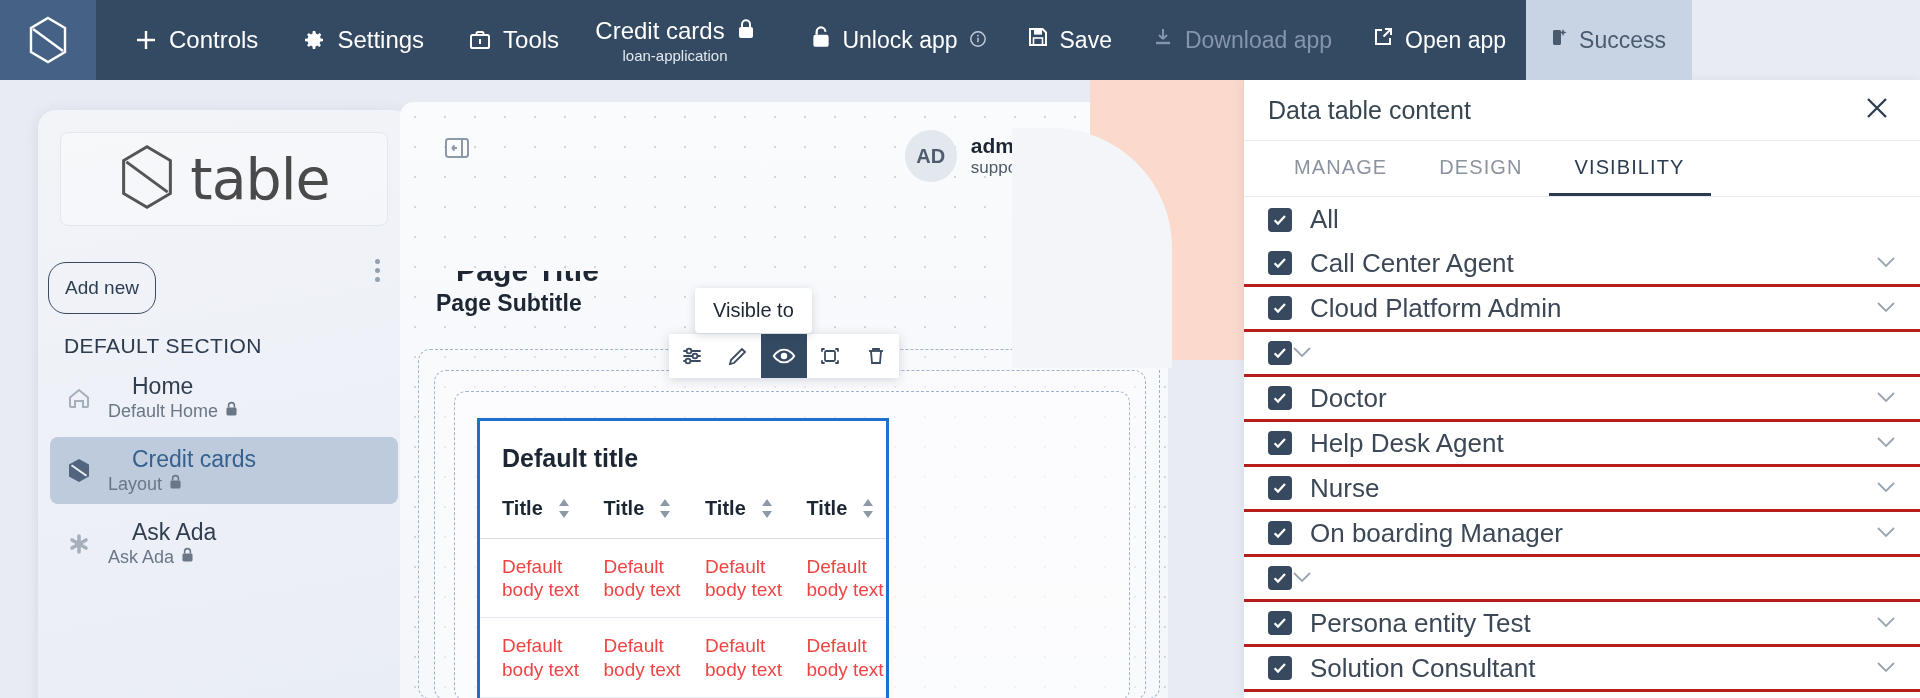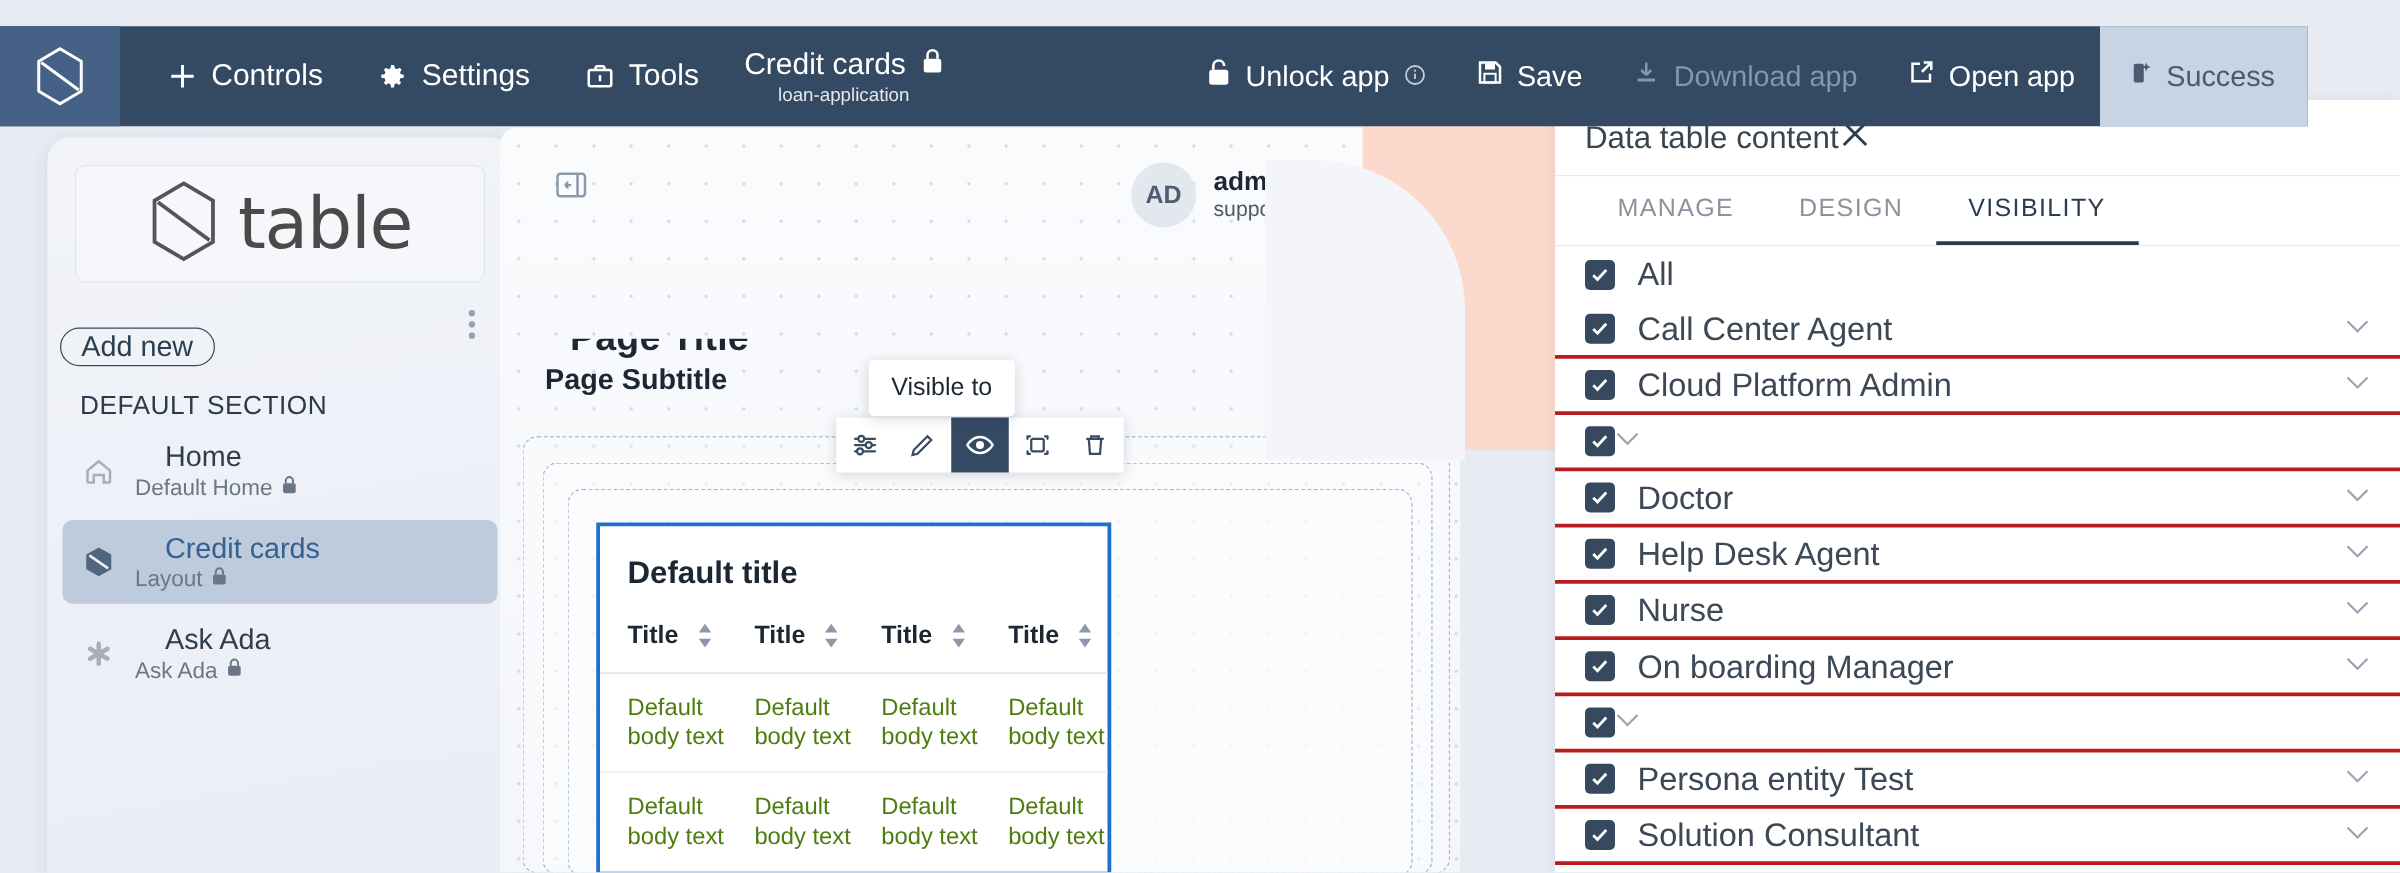--- a/index.html
+++ b/index.html
@@ -6,22 +6,22 @@
   html, body { width: 1920px; height: 698px; overflow: hidden; }
   body {
     font-family: "Liberation Sans", sans-serif;
     background: #e8ebf2;
     -webkit-font-smoothing: antialiased;
   }
   .app { position: relative; width: 1920px; height: 698px; overflow: hidden; }
 
   
   .topbar {
-    position: absolute; top: 0; left: 0; width: 1846px; height: 80px;
-    background: #344a63; display: flex; align-items: stretch; z-index: 40; margin-top: 21px;
+    position: absolute; top: 0; left: 0; width: 1692px; height: 80px;
+    background: #344a63; display: flex; align-items: stretch; z-index: 40;
   }
   .logo-cell {
     width: 96px; height: 80px; background: #456185;
     display: flex; align-items: center; justify-content: center;
   }
   .topnav { display: flex; align-items: center; gap: 8px; padding-left: 20px; }
   .topnav-item {
     display: flex; align-items: center; gap: 11px;
     padding: 10px 18px; color: #ffffff; font-size: 24px; cursor: pointer;
     white-space: nowrap;
@@ -61,21 +61,21 @@
   }
   .brand-box {
     margin: 22px 22px 0 22px; height: 94px; border: 1px solid #e2e6ee;
     border-radius: 8px; background: rgba(255,255,255,.35);
     display: flex; align-items: center; justify-content: center; gap: 14px;
   }
   .brand-word { font-size: 57px; color: #4a4a4a; letter-spacing: -1px; font-family: "DejaVu Sans", sans-serif; font-weight: 400;}
   .addnew {
     margin: 36px 0 0 10px; display: inline-block;
     border: 1px solid #3a4a5f; border-radius: 18px;
-    padding: 1px 16px; font-size: 23px; color: #2d3e52; background: transparent;
+    padding: 14px 16px; font-size: 19px; color: #2d3e52; background: transparent;
     cursor: pointer;
   }
   .addnew-row { display:flex; align-items:center; justify-content:space-between; padding: 0 20px 0 0;}
   .kebab { padding: 8px 10px; cursor: pointer; display:flex; flex-direction:column; gap:4px; }
   .kebab i { width: 5px; height: 5px; border-radius: 50%; background: #93a0b2; display:block;}
   .section-label {
     margin: 20px 0 0 26px; font-size: 21px; color: #2b3a4d; letter-spacing: .4px;
   }
   .nav-item {
     display: flex; align-items: center; gap: 14px;
@@ -127,21 +127,21 @@
     border: 3px solid #1f6fd0; background: #ffffff;
   }
   .widget-title { font-size: 25px; font-weight: 700; color: #1d2733; padding: 23px 0 0 22px; }
   .tbl { width: 100%; border-collapse: collapse; margin-top: 16px; }
   .tbl th {
     text-align: left; font-size: 20px; font-weight: 700; color: #1d2733;
     padding: 8px 0 18px 22px; border-bottom: 1px solid #d9dee6;
   }
   .th-in { display: flex; align-items: center; gap: 14px; }
   .tbl td {
-    font-size: 19px; color: #4d7c0f; padding: 16px 0 16px 22px;
+    font-size: 19px; color: #ef4444; padding: 16px 0 16px 22px;
     border-bottom: 1px solid #e6eaf0; vertical-align: top; line-height: 1.22;
     width: 25%;
     margin-left: 18px;
   }
   .sortarrows { display: flex; flex-direction: column; gap: 3px; }
 
   .float-toolbar {
     position: absolute; left: 269px; top: 232px; height: 44px;
     background: #ffffff; box-shadow: 0 2px 10px rgba(30,45,70,.18);
     display: flex; align-items: center; z-index: 20;
@@ -163,21 +163,21 @@
     content:""; position:absolute; left:-78px; top:48px; width: 160px; height: 240px;
     background: #f3f5f9; border-top-right-radius: 120px;
   }
 
   
   .rpanel {
     position: absolute; right: 0; top: 80px; width: 676px; height: 618px;
     background: #ffffff; z-index: 30;
     box-shadow: -2px 0 10px rgba(40,60,90,.07);
   }
-  .rp-head { height: 60px; display: flex; align-items: center; 
+  .rp-head { height: 60px; display: flex; align-items: center; justify-content: space-between;
              padding: 0 30px 0 24px; }
   .rp-title { font-size: 25px; color: #36454f; }
   .rp-close { font-size: 30px; color: #2d3e52; cursor: pointer; line-height: 1; }
   .rp-tabs { display: flex; border-top: 1px solid #e7eaee; height: 56px; padding-left: 24px; }
   .rp-tab {
     font-size: 20px; color: #8a939e; letter-spacing: 1.1px; padding: 0 26px;
     display: flex; align-items: center; cursor: pointer; border-bottom: 3px solid transparent;
   }
   .rp-tab.active { color: #2b3c50; border-bottom-color: #2b3c50; }
   .rp-list { border-top: 1px solid #e7eaee; }

